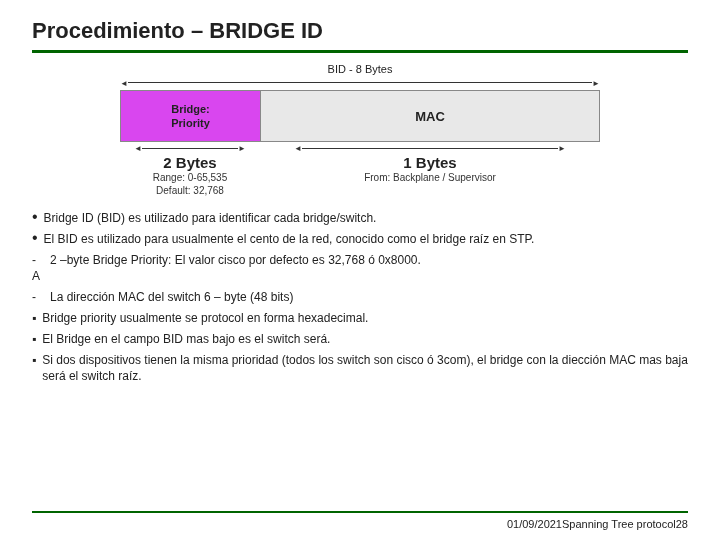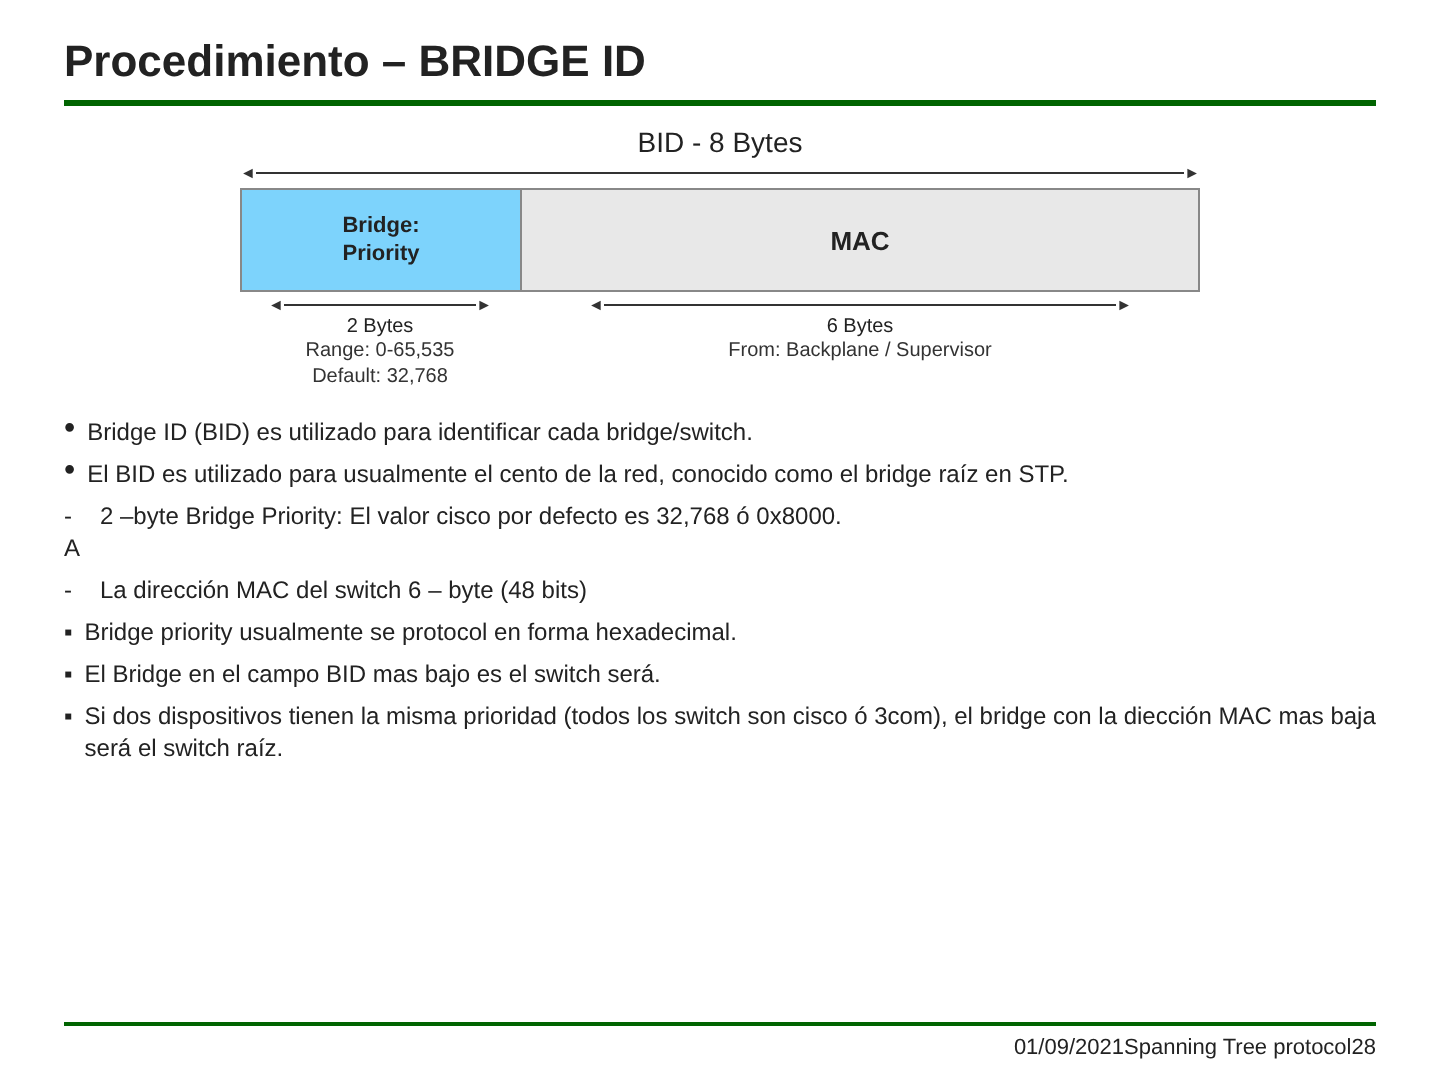--- a/index.html
+++ b/index.html
@@ -49,21 +49,21 @@
 
     
     .bid-row {
       display: flex;
       flex-direction: column;
       align-items: center;
       margin-bottom: 2px;
     }
 
     .bid-label {
-      font-size: 14px;
+      font-size: 11px;
       color: #222;
       margin-bottom: 1px;
     }
 
     .bid-arrow-row {
       display: flex;
       align-items: center;
       width: 100%;
     }
 
@@ -91,21 +91,21 @@
       width: 100%;
       height: 52px;
       border: 1px solid #888;
       background: #e8e8e8;
       margin-bottom: 2px;
     }
 
     .box-priority {
       width: 140px;
       border-right: 1px solid #888;
-      background: #7dd3fc;
+      background: #d946ef;
       display: flex;
       align-items: center;
       justify-content: center;
       font-size: 11px;
       font-weight: bold;
       text-align: center;
       line-height: 1.3;
     }
 
     .box-mac {
@@ -144,24 +144,25 @@
       width: 80%;
     }
 
     .sub-arrow-line {
       height: 1px;
       background: #333;
       flex: 1;
     }
 
     .sub-label {
-      font-size: 10px;
+      font-size: 15px;
       color: #222;
       text-align: center;
       margin-top: 1px;
+      font-weight: bold;
     }
 
     .sub-detail {
       font-size: 10px;
       color: #333;
       text-align: center;
       line-height: 1.3;
     }
 
     
@@ -255,21 +256,21 @@
           </div>
           <div class="sub-label">2 Bytes</div>
           <div class="sub-detail">Range: 0-65,535<br>Default: 32,768</div>
         </div>
         <div class="sub-arrow-right">
           <div class="sub-arrow-line-row">
             <span style="font-size:8px;color:#333;">◄</span>
             <div class="sub-arrow-line"></div>
             <span style="font-size:8px;color:#333;">►</span>
           </div>
-          <div class="sub-label">6 Bytes</div>
+          <div class="sub-label">1 Bytes</div>
           <div class="sub-detail">From: Backplane / Supervisor</div>
         </div>
       </div>
 
     </div>
   </div>
 
   <div class="content">
 
     <div class="bullet-item">

